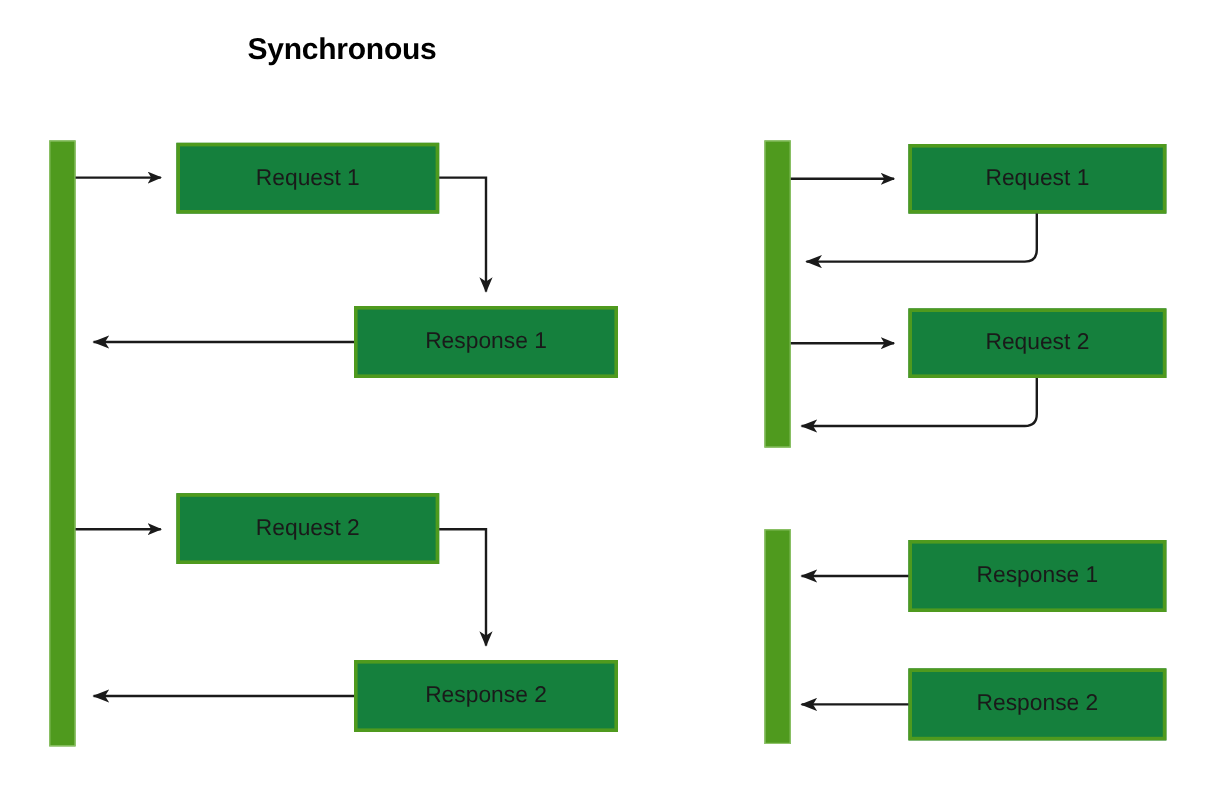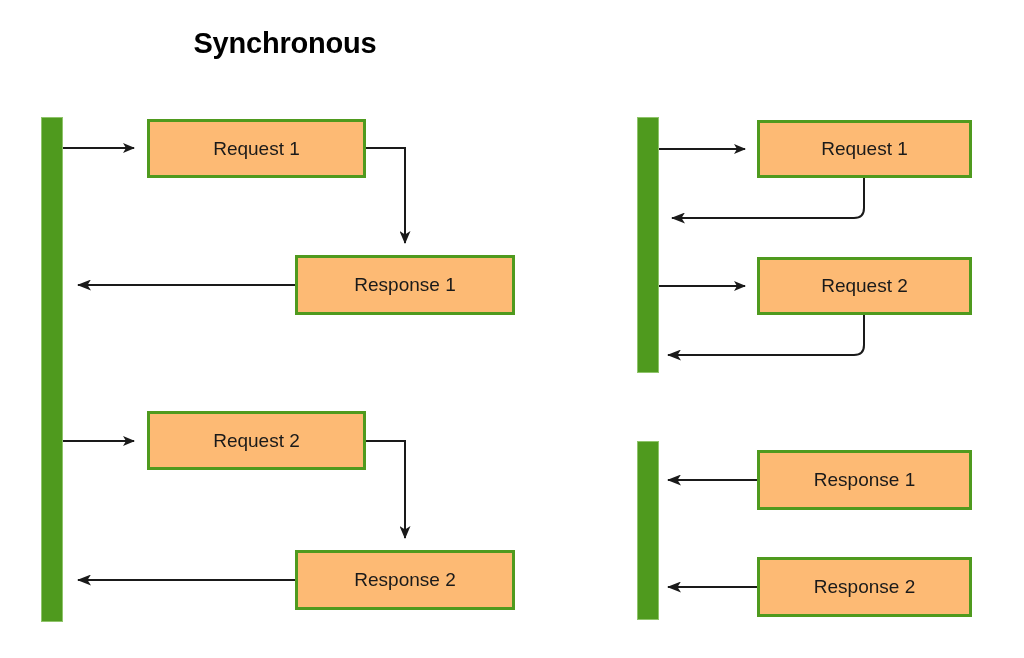--- a/index.html
+++ b/index.html
@@ -13,41 +13,41 @@
   }
   #canvas {
     position: relative;
     width: 1024px;
     height: 658px;
     background: #ffffff;
     overflow: hidden;
   }
   .panel-title {
     position: absolute;
-    font-size: 29px;
+    font-size: 25px;
     font-weight: bold;
     color: #000000;
     letter-spacing: -0.2px;
     white-space: nowrap;
     text-align: center;
   }
   #title-sync  { left: 0px;   top: 27px; width: 570px; }
   #title-async { left: 570px; top: 27px; width: 454px; }
 
   .lifeline {
     position: absolute;
     background: #4f9a1e;
     border: 1px solid #8fc46a;
     box-sizing: border-box;
   }
 
   .msgbox {
     position: absolute;
     box-sizing: border-box;
-    background: #fdba74;
+    background: #15803d;
     border: 3px solid #4f9a1e;
     display: flex;
     align-items: center;
     justify-content: center;
   }
   .msgbox span {
     font-size: 19px;
     color: #1a1a1a;
     white-space: nowrap;
   }

